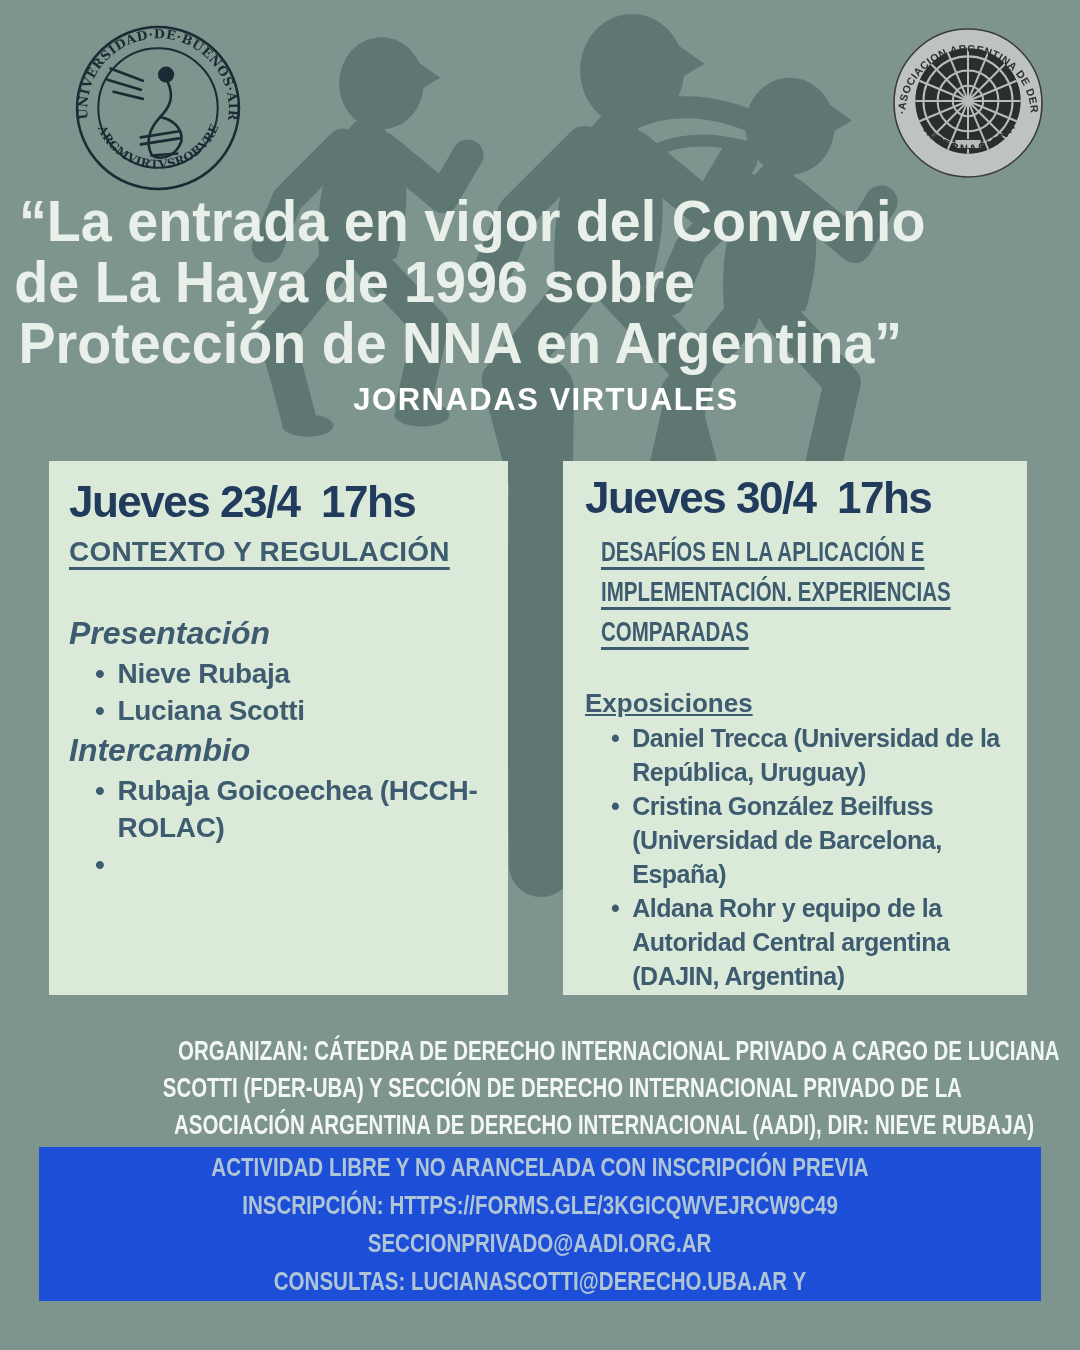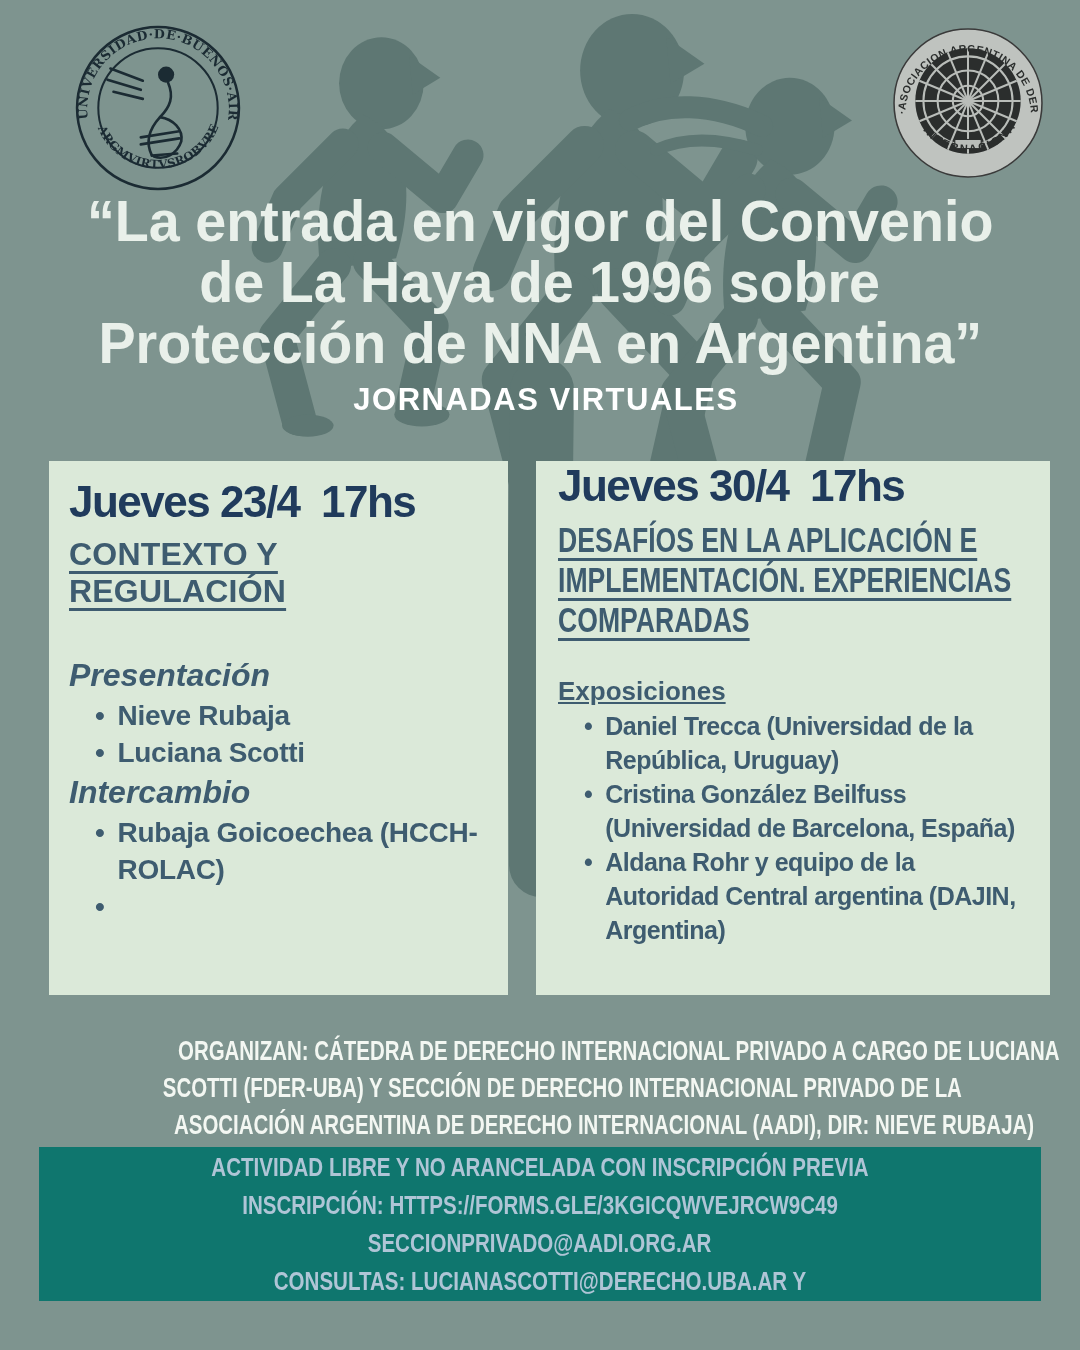--- a/index.html
+++ b/index.html
@@ -11,49 +11,49 @@
     overflow:hidden;
     font-family:"Liberation Sans",sans-serif;
   }
   .silhouettes{position:absolute;left:0;top:0;z-index:1;}
   .logo{position:absolute;z-index:2;}
   .logo-uba{left:72px;top:22px;}
   .logo-aadi{left:892px;top:28px;}
 
   .title-block{
     position:absolute;z-index:2;left:0;right:0;top:190px;
-    text-align:center;color:#E9F0EA;
+    text-align:left;color:#E9F0EA;
     font-weight:bold;font-size:58px;line-height:61px;
   }
   .title-line{display:inline-block;white-space:nowrap;transform:scaleX(0.96);transform-origin:50% 50%;}
 
   .event-type{
     position:absolute;z-index:2;left:0;right:0;top:382px;
     text-align:center;color:#FFFFFF;
     font-weight:bold;font-size:31px;letter-spacing:1.5px;padding-left:12px;
   }
   .event-type span{display:inline-block;white-space:nowrap;}
 
   .card{
     position:absolute;z-index:3;top:461px;height:534px;
     background:#DBE9D9;box-sizing:border-box;overflow:hidden;
     color:#3E5C70;
   }
   .card-left{left:49px;width:459px;padding:16px 20px 0 20px;}
-  .card-right{left:536px;width:514px;padding:0 18px 0 22px;}
+  .card-right{left:563px;width:464px;padding:12px 18px 0 22px;}
 
   .card-datetime{
     font-family:Liberation Sans, sans-serif;
     font-weight:bold;color:#203B5C;
     font-size:44px;letter-spacing:-1.5px;line-height:1.15;
     white-space:nowrap;
   }
   .card-topic{margin-top:8px;font-weight:bold;}
-  .card-left .card-topic{font-size:32px;letter-spacing:0.2px;}
-  .card-right .card-topic{font-size:35px;line-height:40px;}
+  .card-left .card-topic{font-size:28px;letter-spacing:0.2px;}
+  .card-right .card-topic{font-size:27px;line-height:40px;margin-left:16px;}
   .topic-line{
     text-decoration:underline;
     text-underline-offset:6px;
     text-decoration-thickness:2.5px;
   }
   .card-right .topic-line{
     display:inline-block;white-space:nowrap;
     transform:scaleX(0.76);transform-origin:0 50%;
   }
   .card-right .topic-wrap{display:flex;flex-direction:column;align-items:flex-start;}
@@ -76,21 +76,21 @@
 
   .organizers{
     position:absolute;z-index:2;left:15px;right:15px;top:1032px;
     text-align:center;color:#F3F7F2;
     font-weight:bold;font-size:28px;line-height:37px;text-decoration:underline;
   }
   .organizers .org-line{display:inline-block;white-space:nowrap;transform:scaleX(0.73);transform-origin:50% 50%;}
 
   .banner{
     position:absolute;z-index:2;left:39px;top:1147px;width:1002px;height:154px;
-    background:#0f766e;
+    background:#1d4ed8;
     display:flex;flex-direction:column;justify-content:center;
     text-align:center;color:#AFC5D6;
     font-weight:bold;font-size:26px;line-height:38px;
   }
   .banner .banner-line{display:inline-block;white-space:nowrap;transform:scaleX(0.79);transform-origin:50% 50%;}
 
   .seal-ring-text{font-family:"DejaVu Serif","Liberation Serif",serif;font-weight:bold;}
 </style>
 </head>
 <body>

